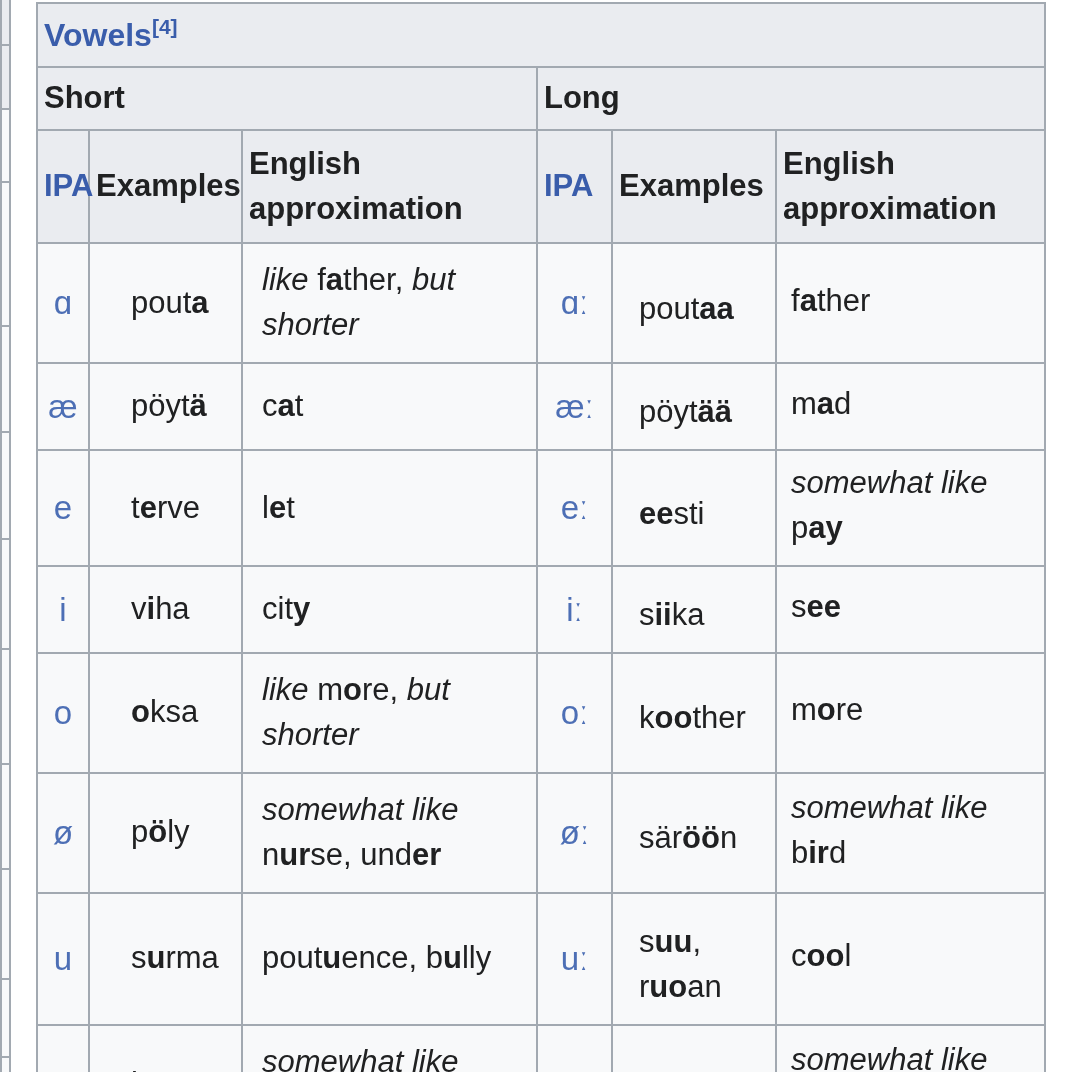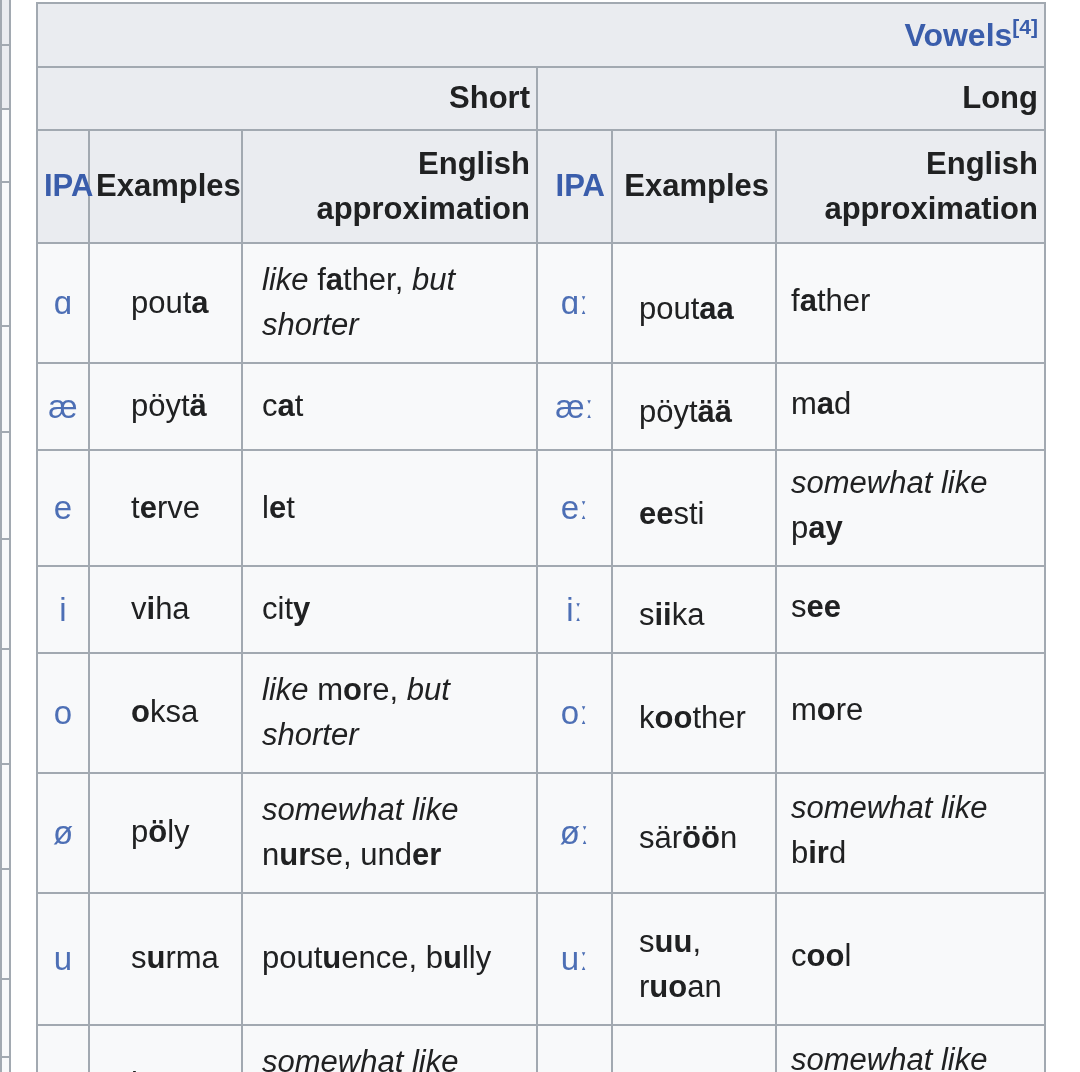--- a/index.html
+++ b/index.html
@@ -33,21 +33,21 @@
     border-collapse: collapse;
     table-layout: fixed;
     background: var(--cell_bg, #f8f9fa);
     font-size: 31px;
     line-height: 1.45;
   }
   .vowels th, .vowels td { border: 2px solid var(--border, #a2a9b1); }
   .vowels thead th {
     background: var(--header_bg, #eaecf0);
     font-weight: 700;
-    text-align: right;
+    text-align: left;
     vertical-align: middle;
     padding: 8px 6px;
   }
   .title-cell { height: 53px; font-size: 32px; }
   .title-link { color: var(--link, #3a5dab); text-decoration: none; cursor: pointer; }
   .ref-sup { font-size: 21px; vertical-align: super; line-height: 0; color: var(--link, #3a5dab); cursor: pointer; }
   .group-row th { height: 60px; font-size: 31px; }
   .colhead-row th { height: 113px; font-size: 31px; }
   .ipa-head { color: var(--link, #3a5dab); cursor: pointer; }
 

